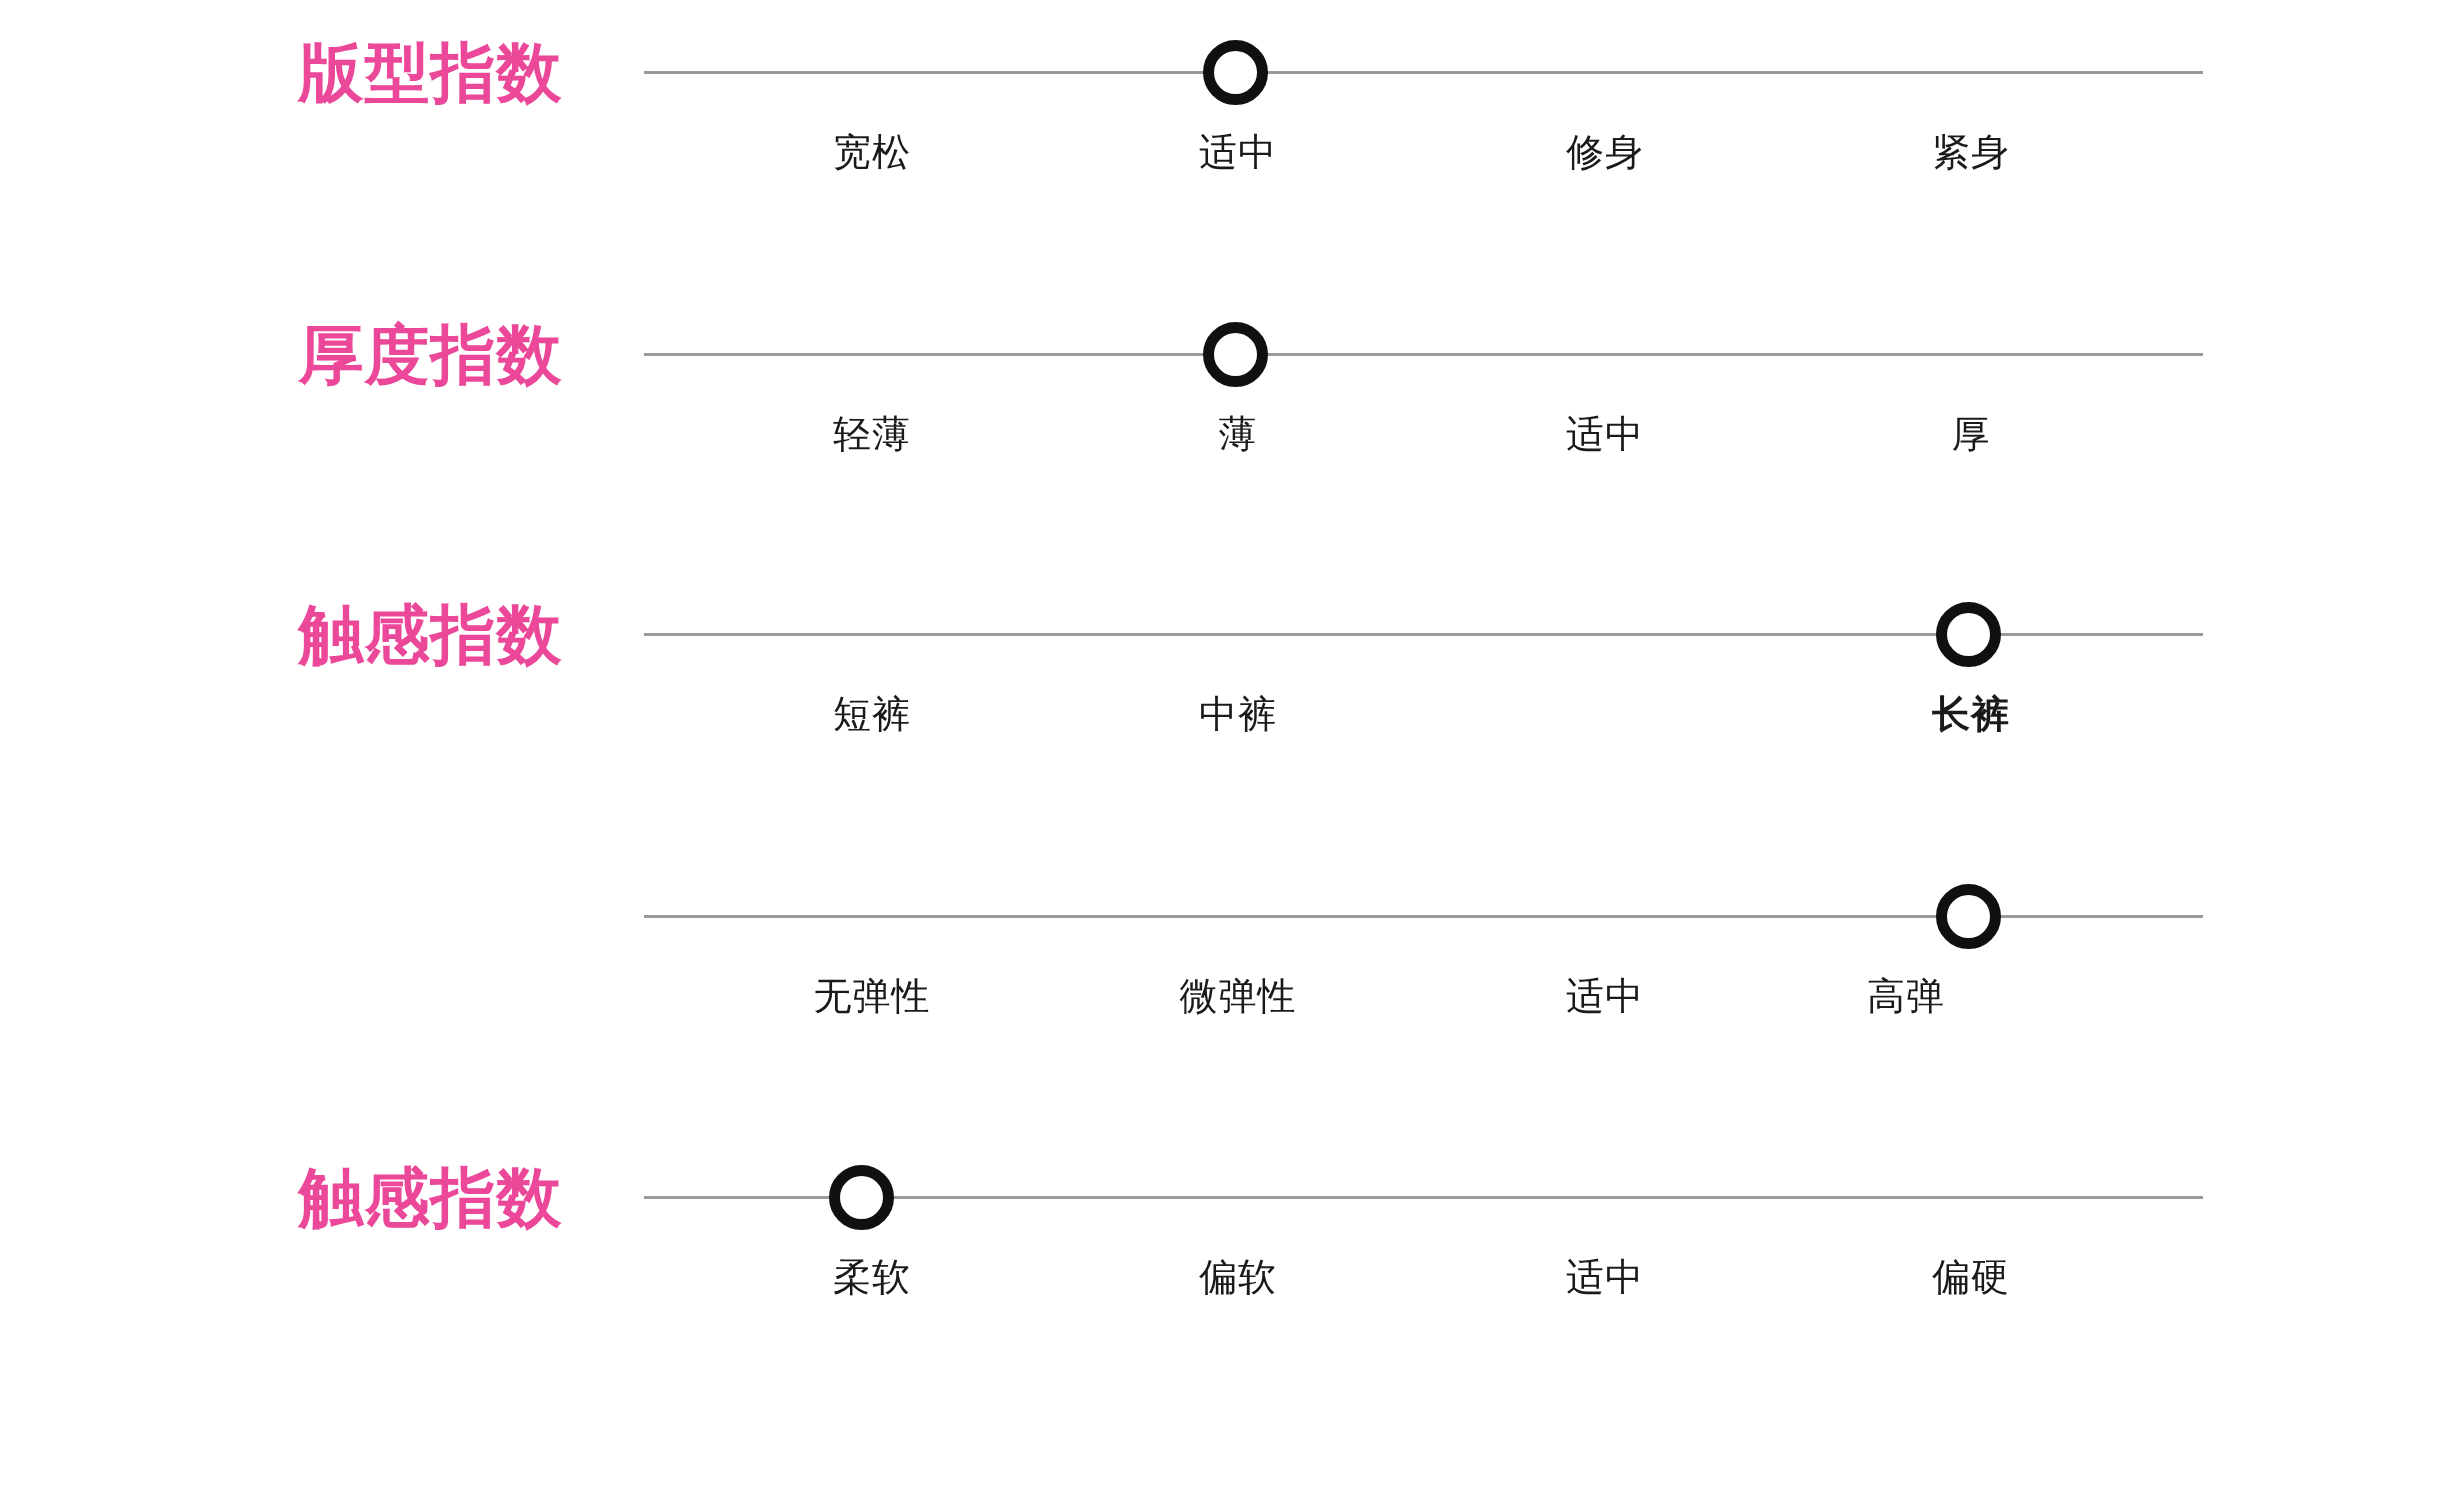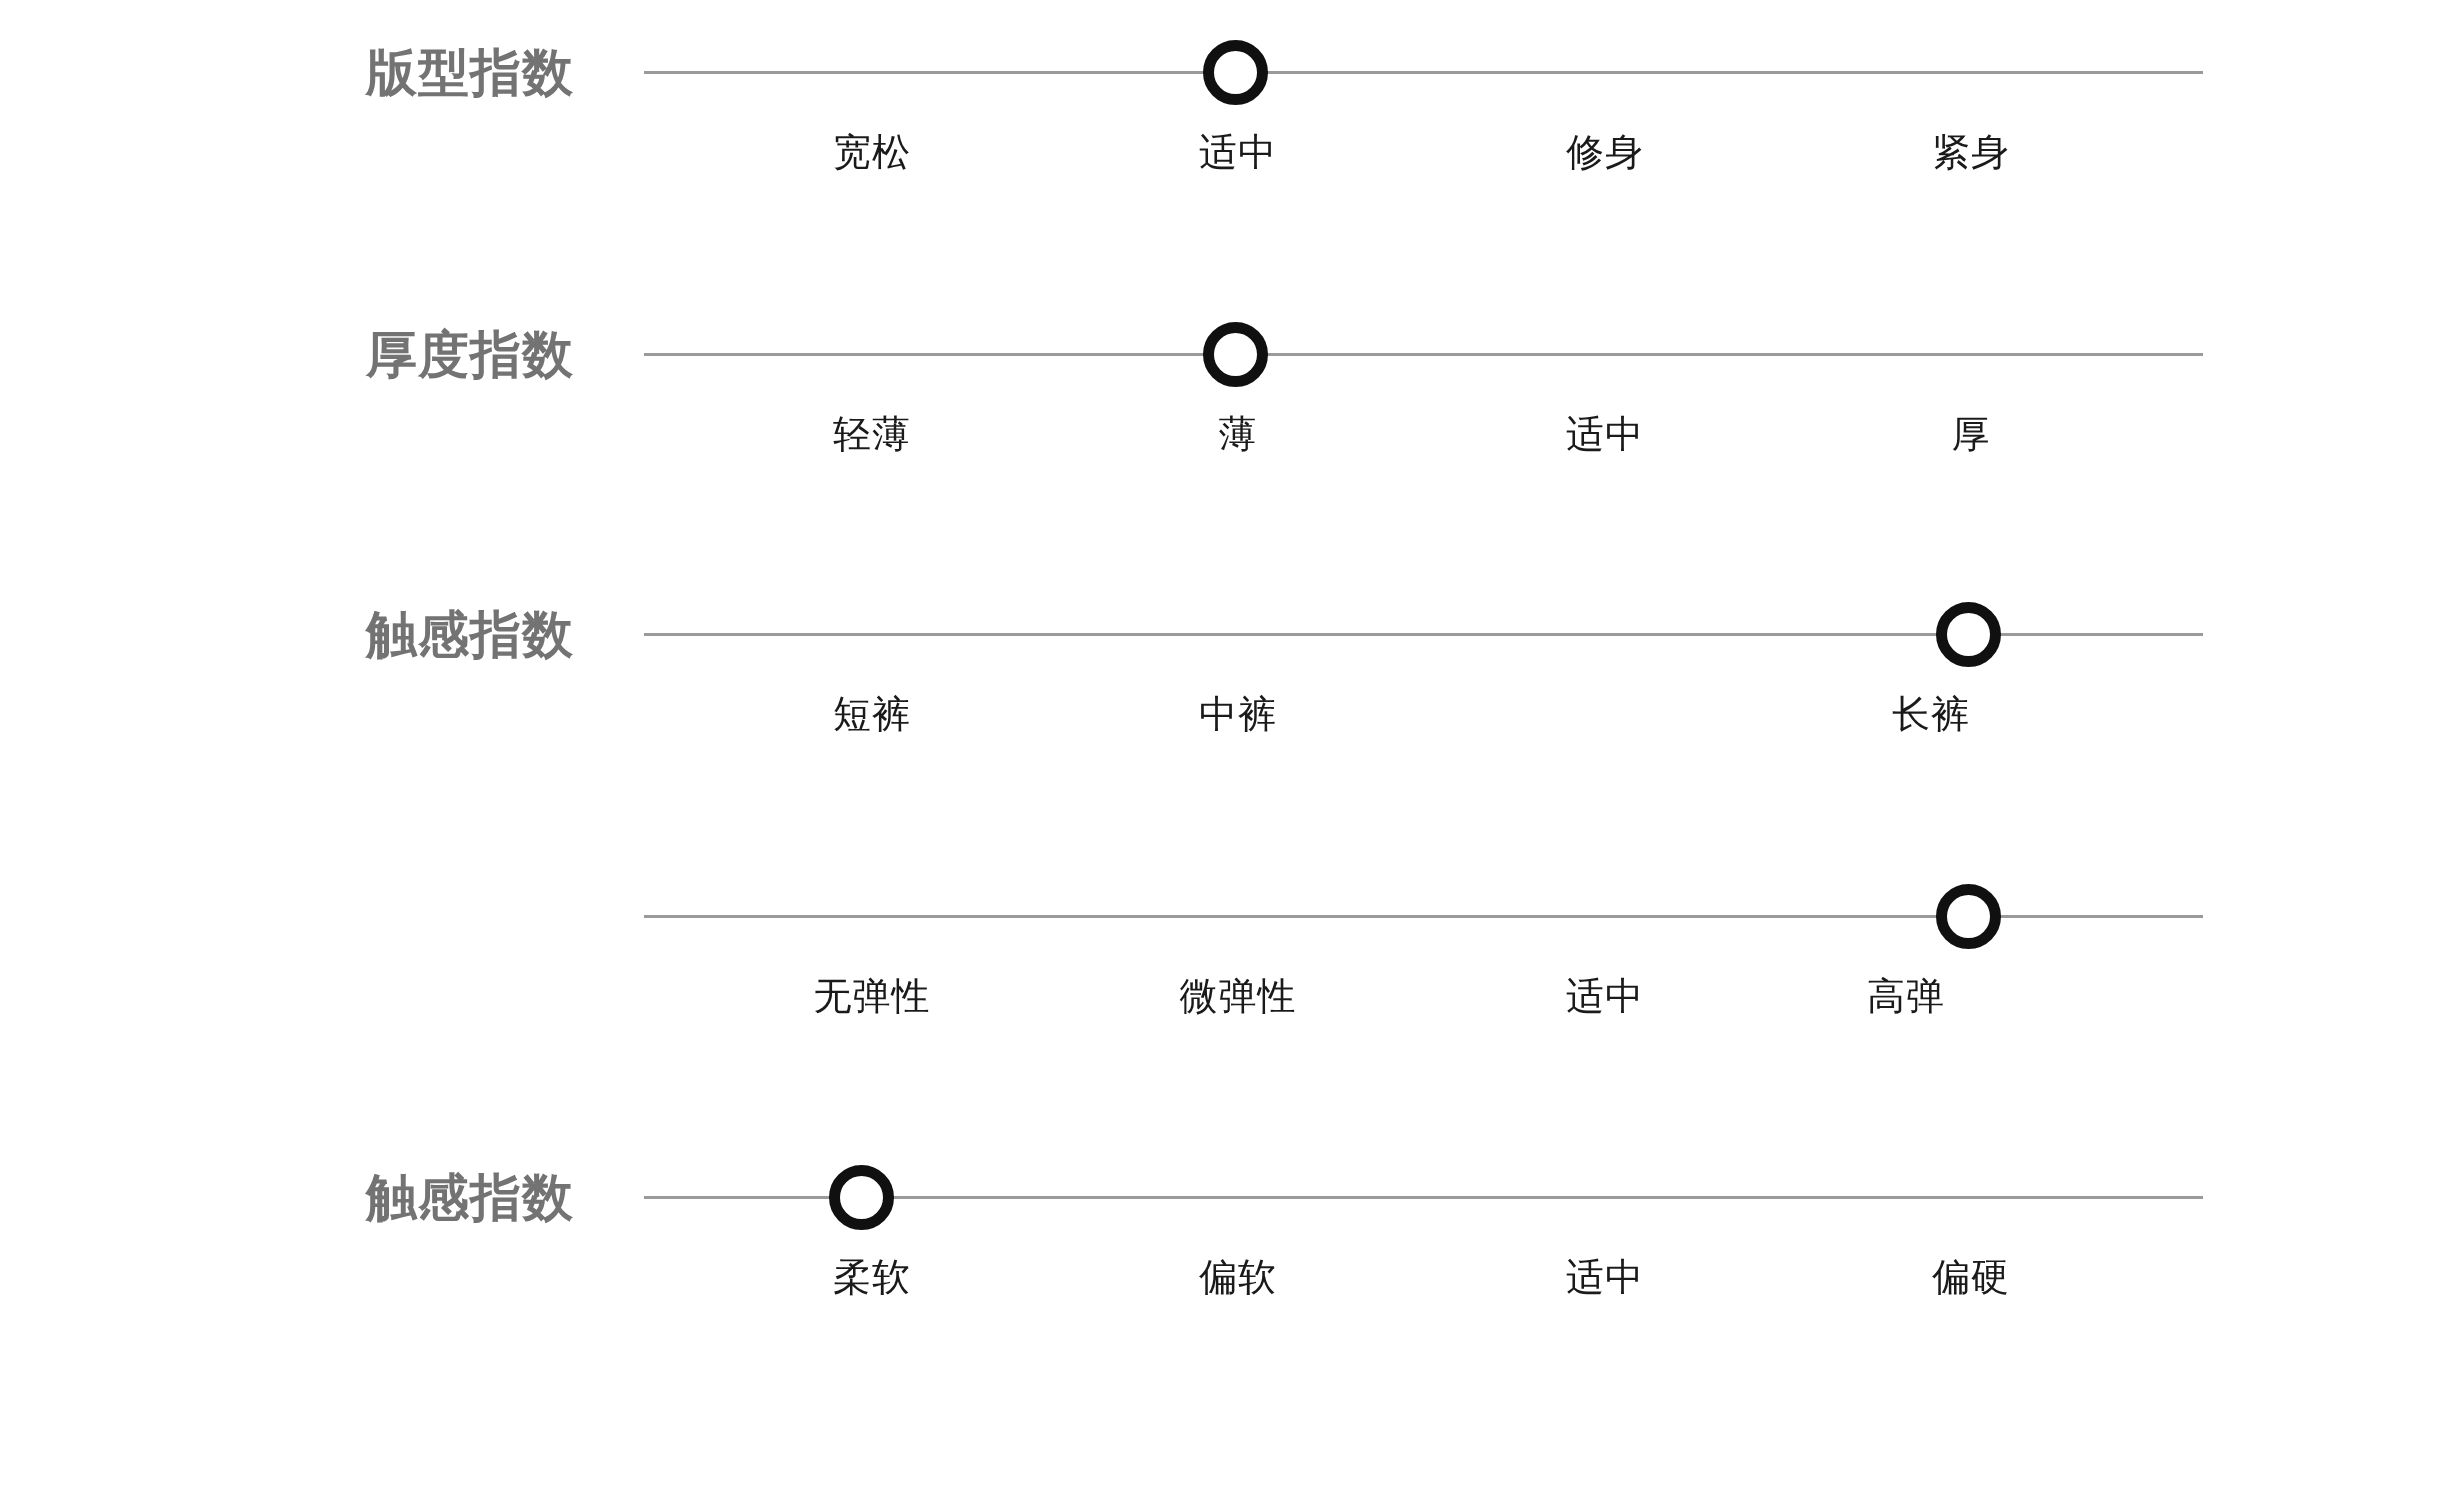--- a/index.html
+++ b/index.html
@@ -13,24 +13,24 @@
   #sheet{position:relative;width:2455px;height:1493px;}
 
   .row{position:absolute;left:0;width:2455px;height:238px;}
 
   
   .row-label{
     position:absolute;
     left:287px;
     width:287px;
     top:22px;
-    text-align:right;
-    font-size:51px;
+    text-align:center;
+    font-size:65px;
     font-weight:700;
-    color:#737373;
+    color:#ec4899;
     letter-spacing:1px;
     line-height:65px;
     white-space:nowrap;
   }
 
   .track{
     position:absolute;
     left:644px;
     width:1559px;
     top:53px;
@@ -94,21 +94,21 @@
         <div class="opt" style="left: 1327px;">厚</div>
       </div>
     </div>
     <div class="row" style="top: 580px;">
       <div class="row-label">触感指数</div>
       <div class="track"></div>
       <div class="knob" style="left: 1969px;"></div>
       <div class="options">
         <div class="opt" style="left: 228px;">短裤</div>
         <div class="opt" style="left: 594px;">中裤</div>
-        <div class="opt" style="left: 1287px;">长裤</div>
+        <div class="opt" style="left: 1327px; font-weight: bold;">长裤</div>
       </div>
     </div>
     <div class="row" style="top: 862px;">
       <div class="track"></div>
       <div class="knob" style="left: 1969px;"></div>
       <div class="options">
         <div class="opt" style="left: 228px;">无弹性</div>
         <div class="opt" style="left: 594px;">微弹性</div>
         <div class="opt" style="left: 961px;">适中</div>
         <div class="opt" style="left: 1262px;">高弹</div>

